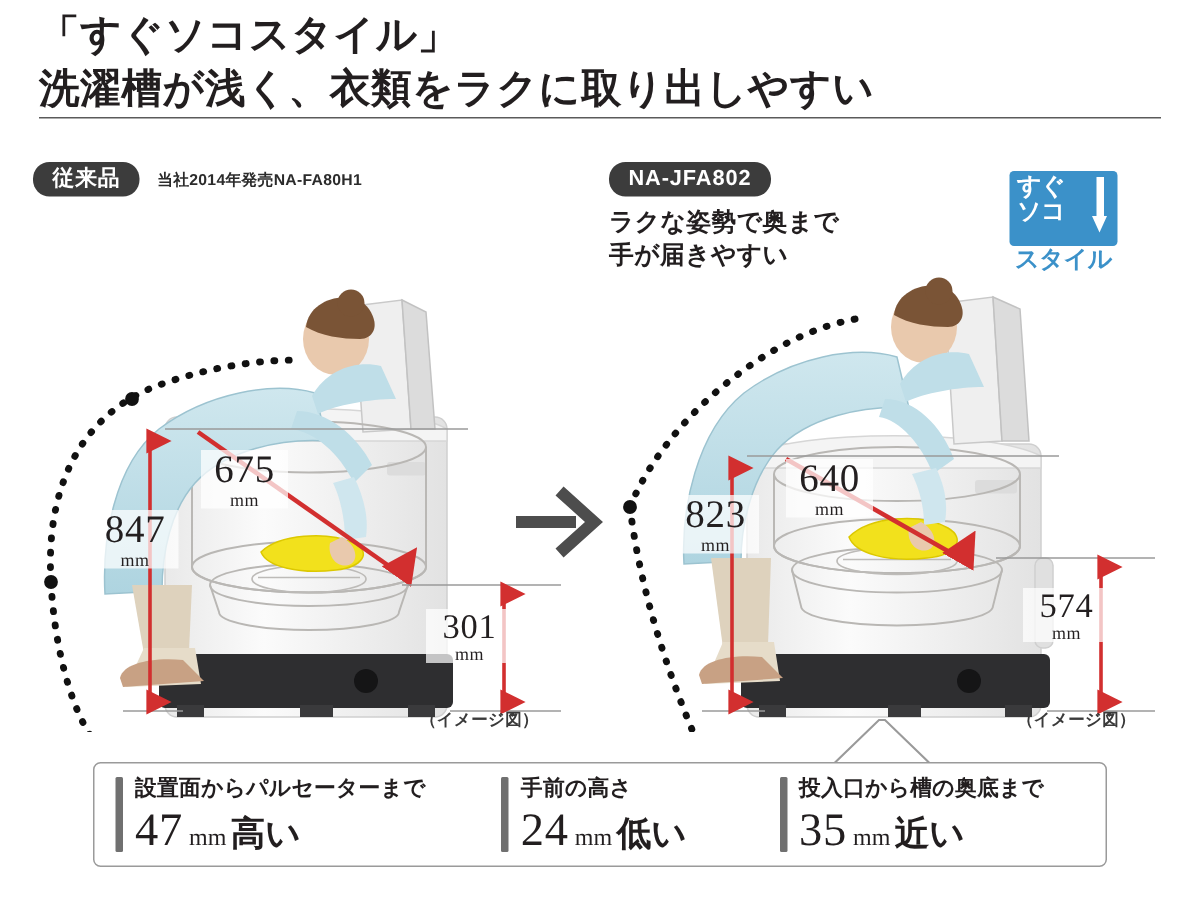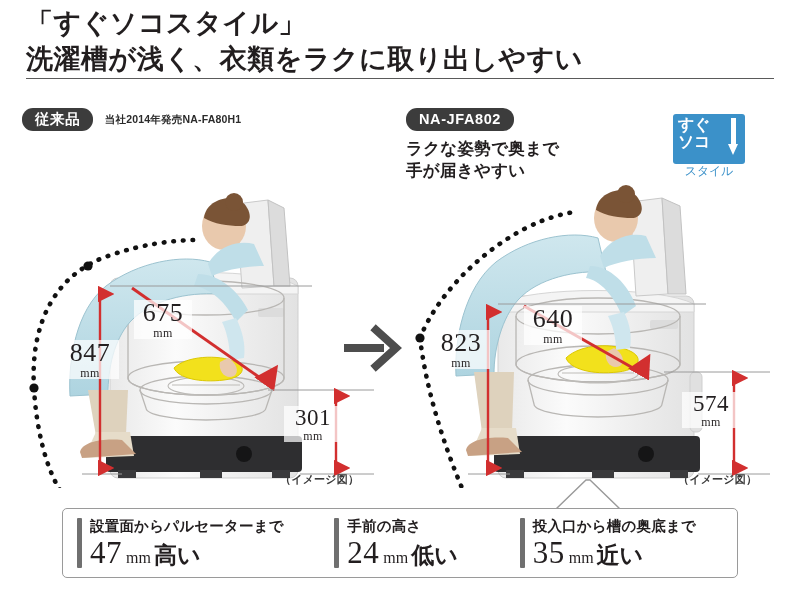--- a/index.html
+++ b/index.html
@@ -124,22 +124,22 @@
   #logo-arrow .head {
     position: absolute;
     left: 0; top: 26px;
     width: 0; height: 0;
     border-left: 5px solid transparent;
     border-right: 5px solid transparent;
     border-top: 11px solid #ffffff;
   }
   #logo-caption {
     color: #3b91c9;
-    font-size: 12px;
-    font-weight: 400;
+    font-size: 16px;
+    font-weight: 700;
     letter-spacing: -.2px;
     line-height: 1.1;
     margin-top: 1px;
   }
 
   
   #center-arrow {
     position: absolute;
     left: 340px;
     top: 322px;
@@ -448,21 +448,21 @@
 
       <line x1="118" y1="124" x2="234" y2="190" stroke="#d22f2f" stroke-width="3" marker-end="url(#diagHeadR)"></line>
 
       <g>
         <line x1="258" y1="190" x2="364" y2="190" stroke="#9a9a9a" stroke-width="1"></line>
         <line x1="292" y1="292" x2="364" y2="292" stroke="#9a9a9a" stroke-width="1"></line>
         <line x1="328" y1="196" x2="328" y2="286" stroke="#d22f2f" stroke-width="2.4" marker-start="url(#arrUpR)" marker-end="url(#arrUpR)"></line>
       </g>
     </svg>
 
-    <div class="meas" style="left:26px; top:148px; width:58px;">
+    <div class="meas" style="left:42px; top:148px; width:58px;">
       <span class="num">823</span>
       <span class="unit">mm</span>
     </div>
     <div class="meas" style="left:118px; top:124px; width:58px;">
       <span class="num">640</span>
       <span class="unit">mm</span>
     </div>
     <div class="meas small" style="left:276px; top:210px; width:58px;">
       <span class="num">574</span>
       <span class="unit">mm</span>

